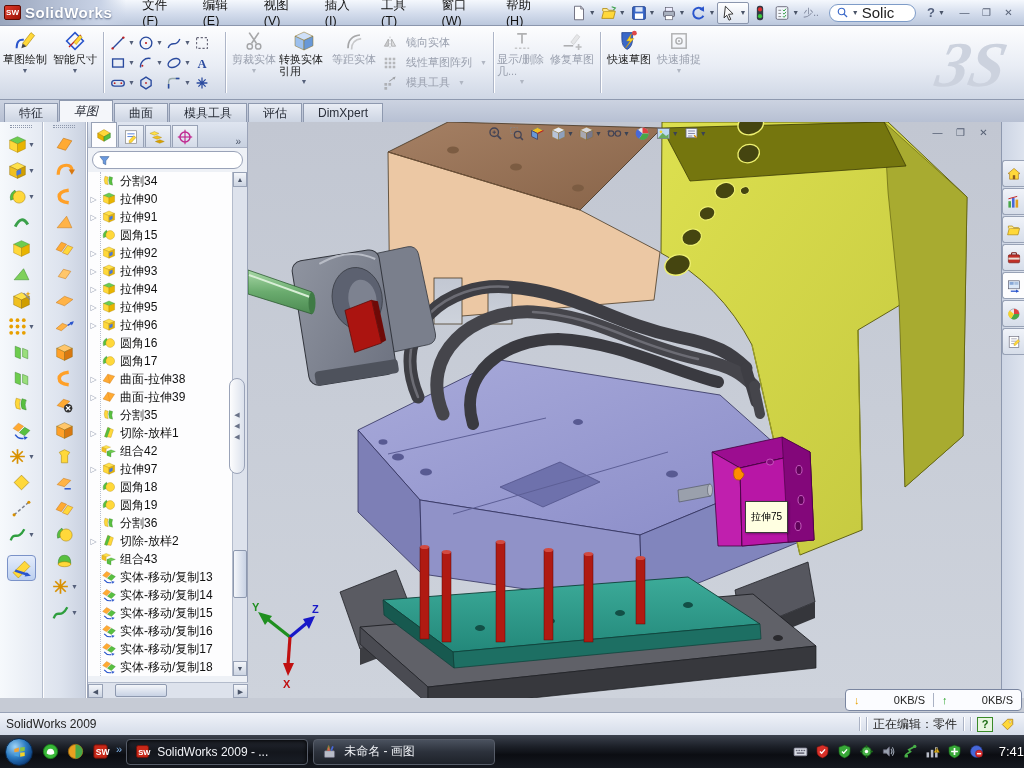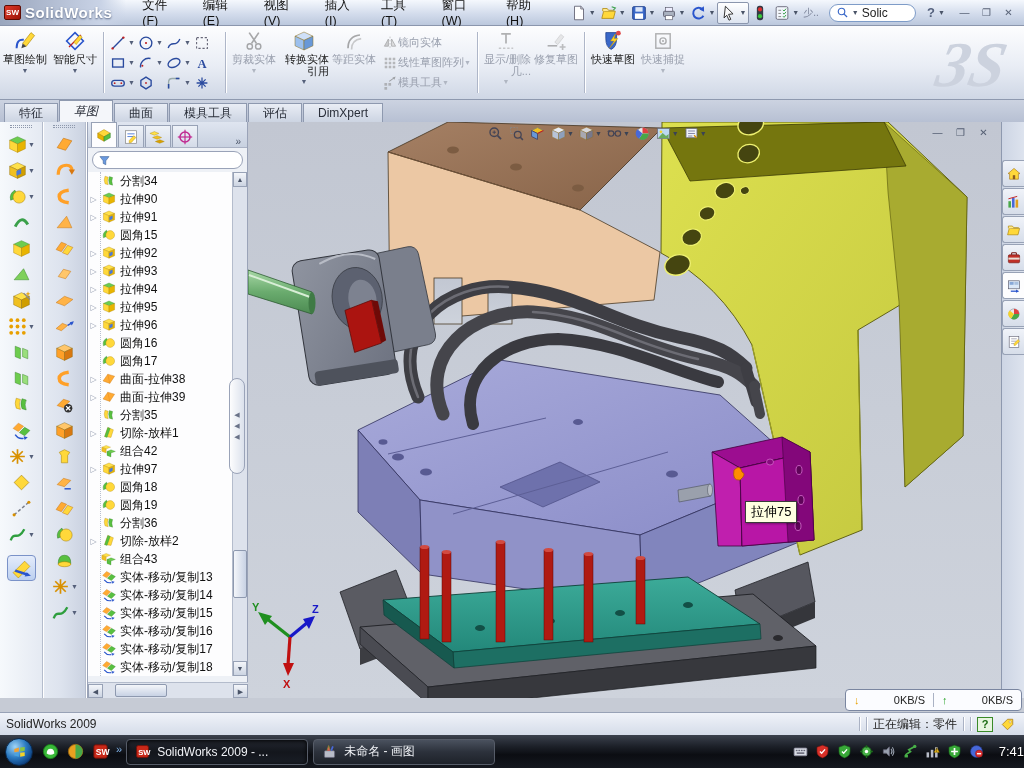--- a/index.html
+++ b/index.html
@@ -21,45 +21,45 @@
   .tb-icons { display:flex; align-items:center; margin-left:10px; }
   .tico { display:flex; align-items:center; padding:1px 2px; }
   .tico .ig { width:18px; height:18px; }
   .tico .caret { font-size:7px; color:#4a5468; margin-left:1px; }
   .tico.boxed { border:1px solid #8b96ad; background:linear-gradient(#ffffff,#dde4f0); border-radius:2px; }
   .overflow-txt { font-size:10px; color:#7a8298; margin:0 2px; }
   .searchbox { display:flex; align-items:center; gap:3px; margin-left:8px; width:88px; height:18px;
     background:#fff; border:1px solid #7e9cc8; border-radius:9px; padding:0 6px; }
   .searchbox .sg { width:13px; height:13px; }
   .searchbox .caret { font-size:7px; color:#4a5468; }
-  .search-text { font-size:12px; color:#222; }
+  .search-text { font-size:15px; color:#222; }
   .help-cluster { display:flex; align-items:center; margin-left:8px; }
   .help-q { font-size:13px; font-weight:bold; color:#55627e; padding:0 3px; }
   .winctrl { display:flex; gap:3px; margin-left:10px; margin-right:6px; }
   .wbtn { width:19px; height:17px; display:flex; align-items:center; justify-content:center;
     color:#5a6478; font-size:10px; border-radius:2px; }
 
   
   .toolbar2 { position:absolute; left:0; top:26px; width:1024px; height:74px;
     background:linear-gradient(#fdfdfe,#e9edf5 55%,#cfd7e5); border-bottom:1px solid #8e99af;
     display:flex; align-items:stretch; }
   .tb2sep { width:1px; background:#aeb6c8; margin:6px 3px; box-shadow:1px 0 0 #fff; }
   .bigbtn { width:50px; padding-top:3px; display:flex; flex-direction:column; align-items:center; cursor:default; }
   .bigbtn .bicon { width:24px; height:24px; }
-  .bigbtn .blabel { font-size:11px; line-height:11.5px; text-align:right; color:#1a1a1a; margin-top:1px; }
+  .bigbtn .blabel { font-size:11px; line-height:11.5px; text-align:left; color:#1a1a1a; margin-top:1px; }
   .bigbtn .bcaret { font-size:7px; color:#55607a; margin-top:1px; }
   .bigbtn.disabled .blabel { color:#9aa0ae; }
   .bigbtn.disabled .bicon { filter:grayscale(1) opacity(.5); }
   .bigbtn.disabled .bcaret { color:#b0b6c2; }
   .sketchgrid { display:flex; flex-direction:column; justify-content:center; gap:2px; padding:4px 2px; }
   .sgrow { display:flex; align-items:center; gap:1px; }
   .sgcell { width:18px; height:18px; }
   .sgcaret { font-size:7px; color:#55607a; width:8px; }
   .stackgroup { display:flex; flex-direction:column; justify-content:center; gap:2px; padding:0 3px; }
-  .stackrow { display:flex; align-items:center; gap:0; height:18px;text-align:center; }
+  .stackrow { display:flex; align-items:center; gap:8px; height:18px;text-align:center; }
   .stackrow .sicon { width:16px; height:16px; filter:grayscale(1) opacity(.55); }
   .stackrow .slabel { font-size:11px; color:#9aa0ae; white-space:nowrap; }
   .stackrow .scaret { font-size:7px; color:#b0b6c2; }
   .watermark { position:absolute; right:18px; top:2px; font-size:64px; font-style:italic; font-weight:bold;
     color:#ccd2de; font-family:"Liberation Serif",serif; transform:skewX(-12deg); }
 
   
   .cmdtabs { position:absolute; left:0; top:100px; width:1024px; height:22px;
     background:linear-gradient(#ccd3e1,#b7c0d3); display:flex; align-items:flex-end; padding-left:4px; }
   .ctab { height:19px; padding:0 14px; display:flex; align-items:center; font-size:12px; color:#2a2f3a;
@@ -108,21 +108,21 @@
 
   
   .viewport { position:absolute; left:248px; top:122px; width:753px; height:576px; overflow:hidden; }
   .hud { position:absolute; left:238px; top:2px; display:flex; align-items:center; gap:2px; z-index:20; }
   .hudbtn { display:flex; align-items:center; padding:1px; }
   .hudbtn .hic { width:17px; height:17px; }
   .hudbtn .caret { font-size:7px; color:#3a4254; }
   .vwinctrl { position:absolute; right:8px; top:2px; display:flex; gap:4px; z-index:20; }
   .vwb { width:19px; height:16px; display:flex; align-items:center; justify-content:center; color:#566074; font-size:10px; border-radius:2px; }
   .vtooltip { position:absolute; left:497px; top:379px; background:#ffffe1; border:1px solid #3a3a3a;
-    font-size:13px; padding:1px 5px; color:#000; z-index:25; box-shadow:1px 1px 2px rgba(0,0,0,.35); }
+    font-size:10px; padding:8px 5px; color:#000; z-index:25; box-shadow:1px 1px 2px rgba(0,0,0,.35); }
 
   
   .taskpane { position:absolute; left:1001px; top:122px; width:23px; height:576px;
     background:linear-gradient(90deg,#cdd5e4,#dde3ee); border-left:1px solid #8e99af; }
   .tp-tabs { position:absolute; left:0; top:38px; width:23px; display:flex; flex-direction:column; }
   .tptab { width:22px; height:27px; margin-bottom:1px; background:linear-gradient(#f0f3f9,#d6dde9);
     border:1px solid #98a2b6; border-right:none; border-radius:3px 0 0 3px; display:flex; align-items:center; justify-content:center; }
   .tptab.active { background:#fdfdfe; }
   .tptab .tpi { width:16px; height:16px; }
 

